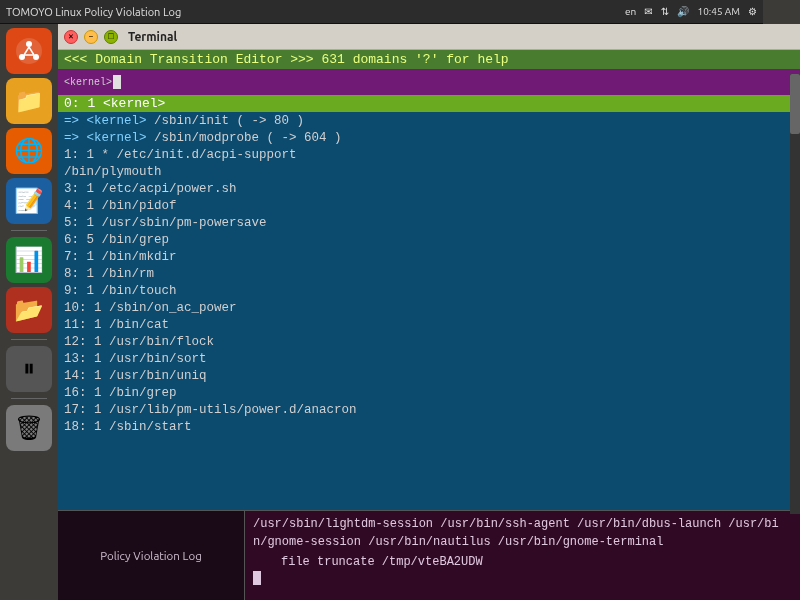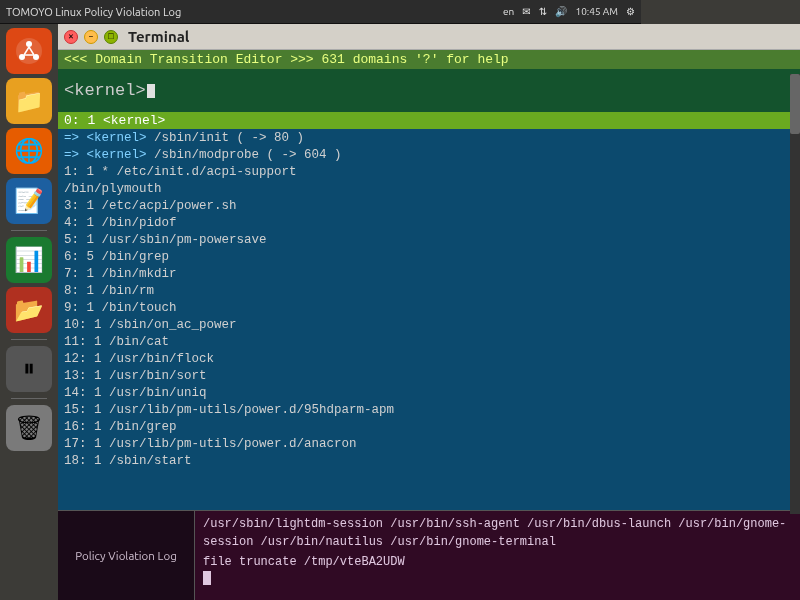--- a/index.html
+++ b/index.html
@@ -6,21 +6,21 @@
     body {
       width: 800px;
       height: 600px;
       overflow: hidden;
       font-family: 'Courier New', Courier, monospace;
       background: #3c3b37;
     }
 
     
     #taskbar {
-      width: 641px;
+      width: 763px;
       height: 24px;
       background: #2c2c2c;
       display: flex;
       align-items: center;
       justify-content: space-between;
       padding: 0 6px;
       border-bottom: 1px solid #111;
     }
     #taskbar-title {
       color: #e0e0e0;
@@ -112,21 +112,21 @@
       align-items: center;
       justify-content: center;
       font-size: 9px;
     }
     .btn-close { background: #ff5f5f; border-color: #cc3333; }
     .btn-min   { background: #ffbd4c; border-color: #cc9900; }
     .btn-max   { background: #8db300; border-color: #5a8000; }
     #terminal-title-text {
       margin-left: 4px;
       font-family: Ubuntu, Arial, sans-serif;
-      font-size: 15px;
+      font-size: 12px;
       color: #222;
       font-weight: bold;
     }
 
     
     #terminal-content {
       flex: 1;
       background: #1c1c1c;
       overflow: hidden;
       display: flex;
@@ -189,21 +189,21 @@
 
     
     #bottom-bar {
       height: 90px;
       background: #300a24;
       display: flex;
       flex-direction: row;
       border-top: 1px solid #555;
     }
     #bottom-left {
-      width: 137px;
+      width: 187px;
       background: #1a0a18;
       color: #d0c0d0;
       font-size: 11.5px;
       font-family: Ubuntu, Arial, sans-serif;
       padding: 6px 8px;
       display: flex;
       align-items: center;
       justify-content: center;
       text-align: center;
       border-right: 1px solid #555;
@@ -270,21 +270,21 @@
     <div class="window-btn btn-close">✕</div>
     <div class="window-btn btn-min">–</div>
     <div class="window-btn btn-max">□</div>
     <span id="terminal-title-text">Terminal</span>
   </div>
 
   <div id="terminal-content">
 
     <div id="top-header">&lt;&lt;&lt; Domain Transition Editor &gt;&gt;&gt;    631 domains    '?' for help</div>
 
-    <div style="background:#14532d; padding:12px 6px; font-family:'Courier New',monospace; font-size:17px; color:#e0e0e0; display:flex; align-items:center;">
+    <div style="background:#701a75; padding:6px 6px; font-family:'Courier New',monospace; font-size:10px; color:#e0e0e0; display:flex; align-items:center;">
       <span style="color:#ccc;">&lt;kernel&gt;</span>
         <span style="display:inline-block;width:8px;height:14px;background:#e0e0e0;margin-left:1px;vertical-align:middle;"></span>
     </div>
 
     <div id="kernel-row">
       <span>  0:  1    &lt;kernel&gt;</span>
     </div>
 
     <div id="file-list">
       <div class="term-line">
@@ -300,32 +300,31 @@
       <div class="term-line"> 5:  1         /usr/sbin/pm-powersave</div>
       <div class="term-line"> 6:  5              /bin/grep</div>
       <div class="term-line"> 7:  1              /bin/mkdir</div>
       <div class="term-line"> 8:  1              /bin/rm</div>
       <div class="term-line"> 9:  1              /bin/touch</div>
       <div class="term-line">10:  1         /sbin/on_ac_power</div>
       <div class="term-line">11:  1              /bin/cat</div>
       <div class="term-line">12:  1         /usr/bin/flock</div>
       <div class="term-line">13:  1         /usr/bin/sort</div>
       <div class="term-line">14:  1         /usr/bin/uniq</div>
-      <div class="term-line">15:  1    /usr/lib/pm-utils/power.d/95hdparm-apm</div>
       <div class="term-line">16:  1              /bin/grep</div>
       <div class="term-line">17:  1    /usr/lib/pm-utils/power.d/anacron</div>
       <div class="term-line">18:  1              /sbin/start</div>
     </div>
 
     <div id="scrollbar">
       <div id="scrollbar-thumb"></div>
     </div>
 
     <div id="bottom-bar">
       <div id="bottom-left">Policy Violation Log</div>
       <div id="bottom-right">
         <div style="word-break:break-all; line-height:18px;">/usr/sbin/lightdm-session /usr/bin/ssh-agent /usr/bin/dbus-launch /usr/bin/gnome-session /usr/bin/nautilus /usr/bin/gnome-terminal</div>
-        <div style="line-height:18px; margin-top:2px;">file truncate /tmp/vteBA2UDW</div>
+        <div style="line-height:18px; margin-top:2px;margin-left:28px;">file truncate /tmp/vteBA2UDW</div>
         <span id="bottom-cursor"></span>
       </div>
     </div>
   </div>
 </div>
 
 </body></html>

